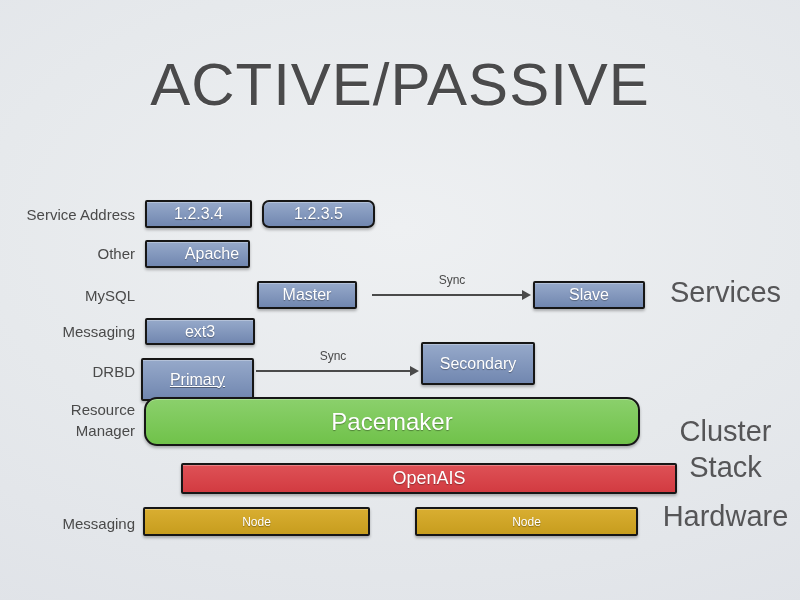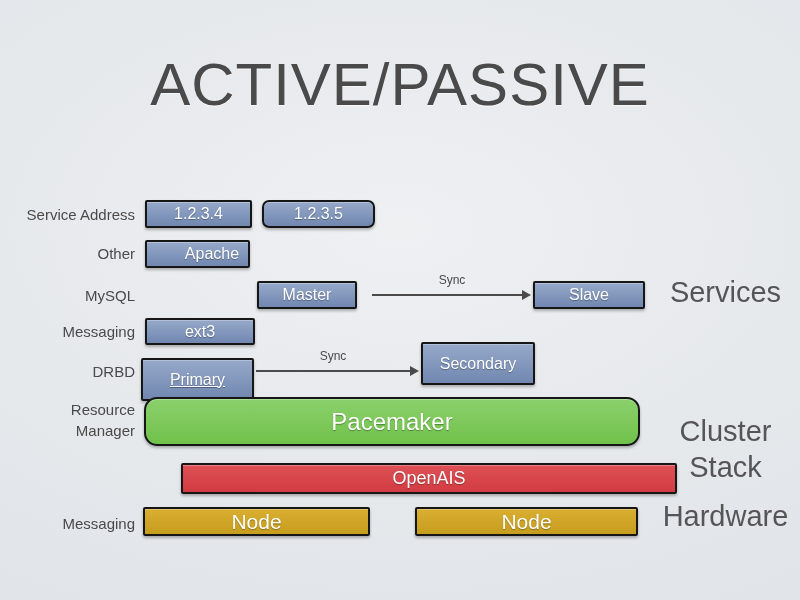--- a/index.html
+++ b/index.html
@@ -22,21 +22,21 @@
     position:absolute;border:2px solid #161616;border-radius:2px;
     display:flex;align-items:center;justify-content:center;
     color:#ffffff;font-size:16px;
     text-shadow:0 1px 1px rgba(0,0,0,0.35);
     box-shadow:0 2px 3px rgba(0,0,0,0.28), inset 0 1px 0 rgba(255,255,255,0.28);
     box-sizing:border-box;
   }
   .box.blue{background:linear-gradient(#96a9ca,#7187b0);}
   .box.green{background:linear-gradient(#8bd06c,#70c24a);font-size:24px;border-radius:13px;}
   .box.red{background:linear-gradient(#de5156,#d23b41);font-size:18px;}
-  .box.gold{background:linear-gradient(#d9ae31,#c79d1e);font-size:21px;}
+  .box.gold{background:linear-gradient(#d9ae31,#c79d1e);font-size:12px;}
   .arrow{
     position:absolute;height:2px;background:#4a4a4a;
   }
   .arrow::after{
     content:"";position:absolute;right:-9px;top:-4px;width:0;height:0;
     border-left:9px solid #4a4a4a;
     border-top:5px solid transparent;border-bottom:5px solid transparent;
   }
   .sync-label{
     position:absolute;width:80px;text-align:center;

